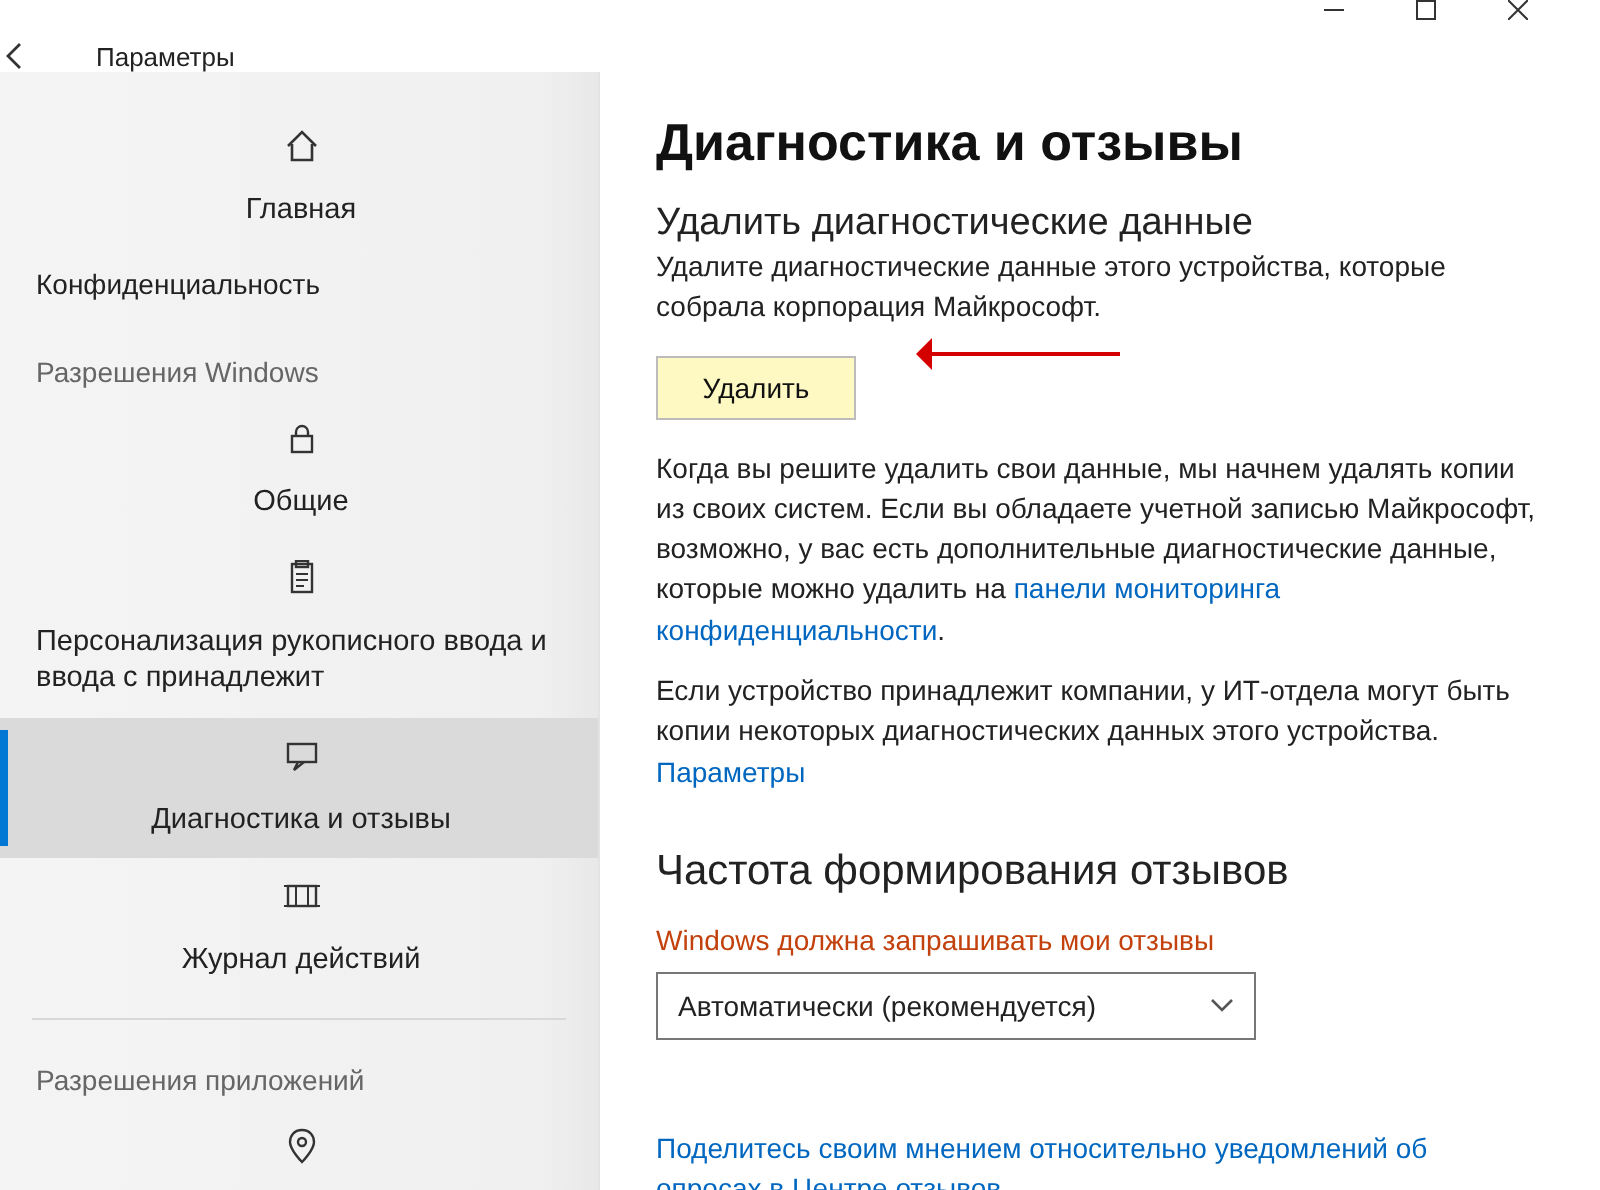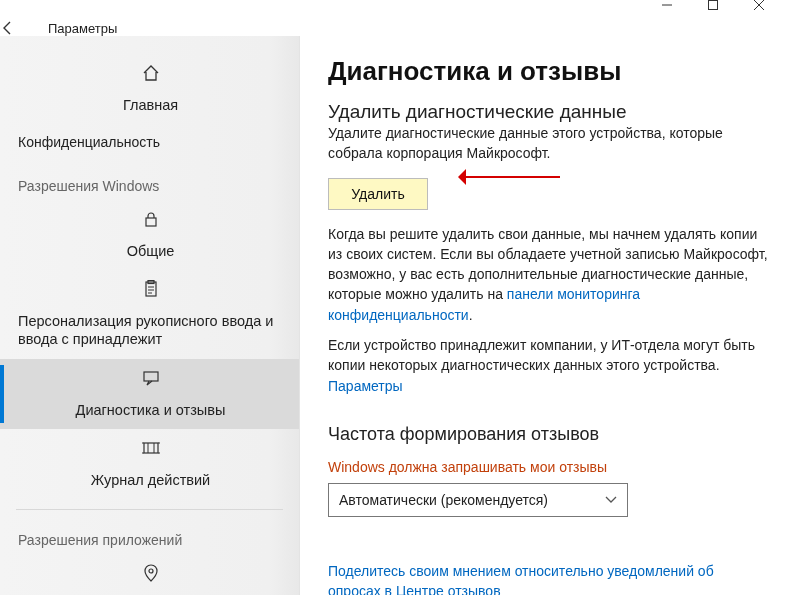--- a/index.html
+++ b/index.html
@@ -61,21 +61,21 @@
   .content {
     flex: 1;
     padding: 20px 28px 0 28px;
     overflow-y: auto;
     position: relative;
   }
   .content::-webkit-scrollbar { width: 6px; }
   .content::-webkit-scrollbar-thumb { background: #c9c9c9; border-radius: 3px; }
   h1 { font-size: 26px; font-weight: 600; color: #111; margin-bottom: 14px; }
   h2 { font-size: 19px; font-weight: 400; color: #222; }
-  h2.sec { font-size: 18px; font-weight: 400; margin-top: 28px; margin-bottom: 14px; }
+  h2.sec { font-size: 21px; font-weight: 400; margin-top: 28px; margin-bottom: 14px; }
   p { font-size: 14px; color: #222; line-height: 1.45; margin-bottom: 10px; max-width: 440px; }
   a.link { color: #0067c0; text-decoration: none; cursor: pointer; }
   .btn {
     display: inline-block; min-width: 100px; height: 32px; line-height: 30px;
     border: 1px solid #bcbcbc; background: #fef9c3; color: #111;
     font-size: 14px; text-align: center; cursor: pointer;
     margin: 4px 0 14px 0;
     padding: 0 18px;
   }
   .arrow {

